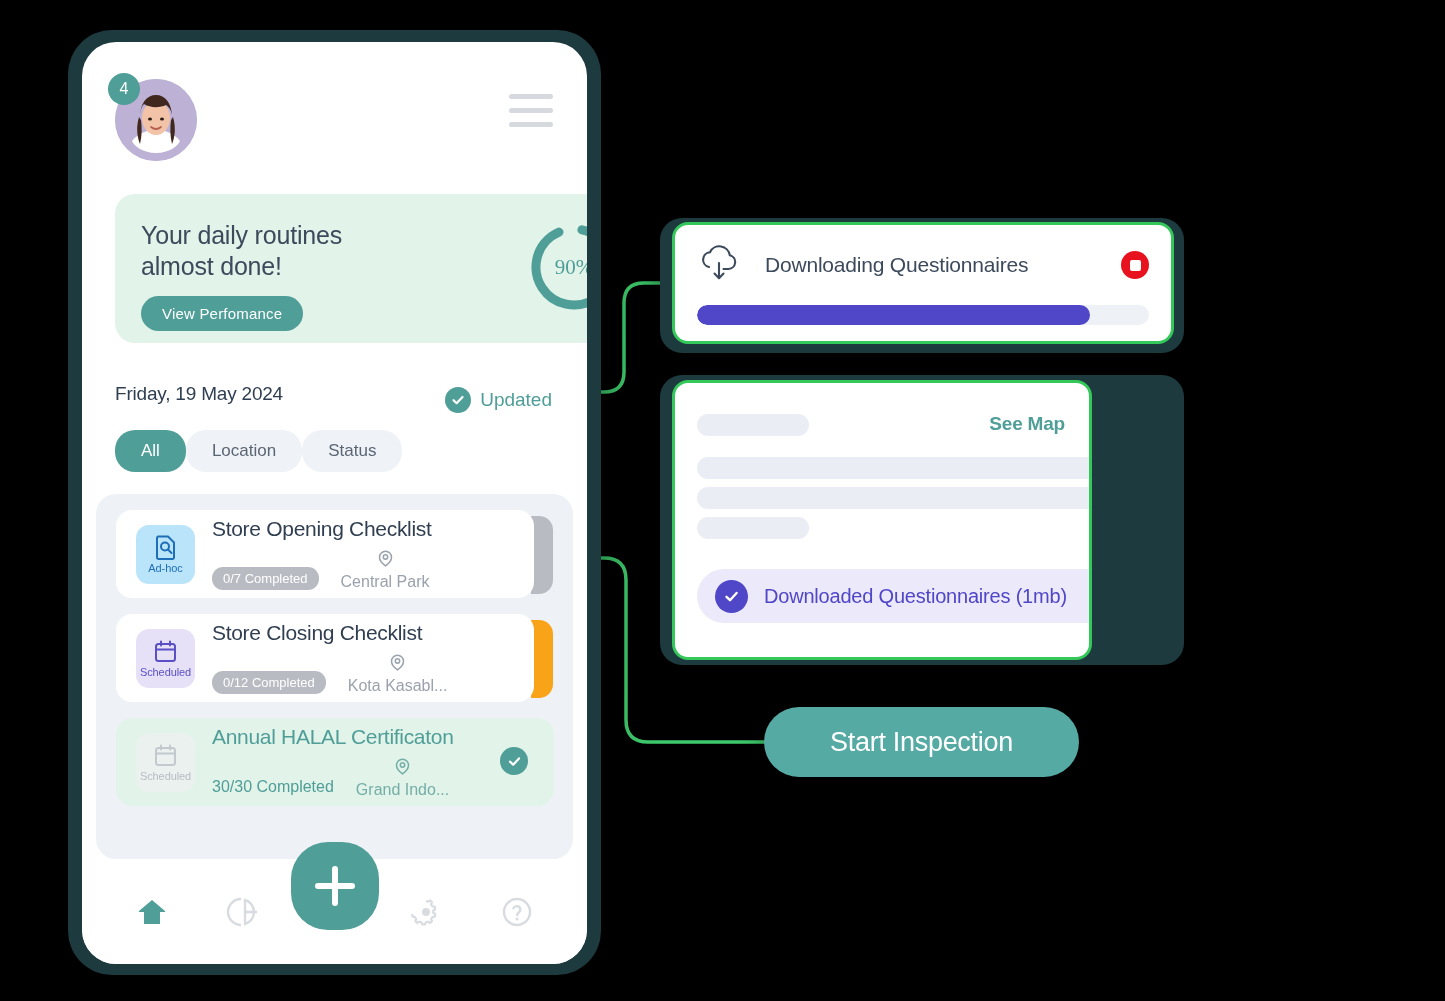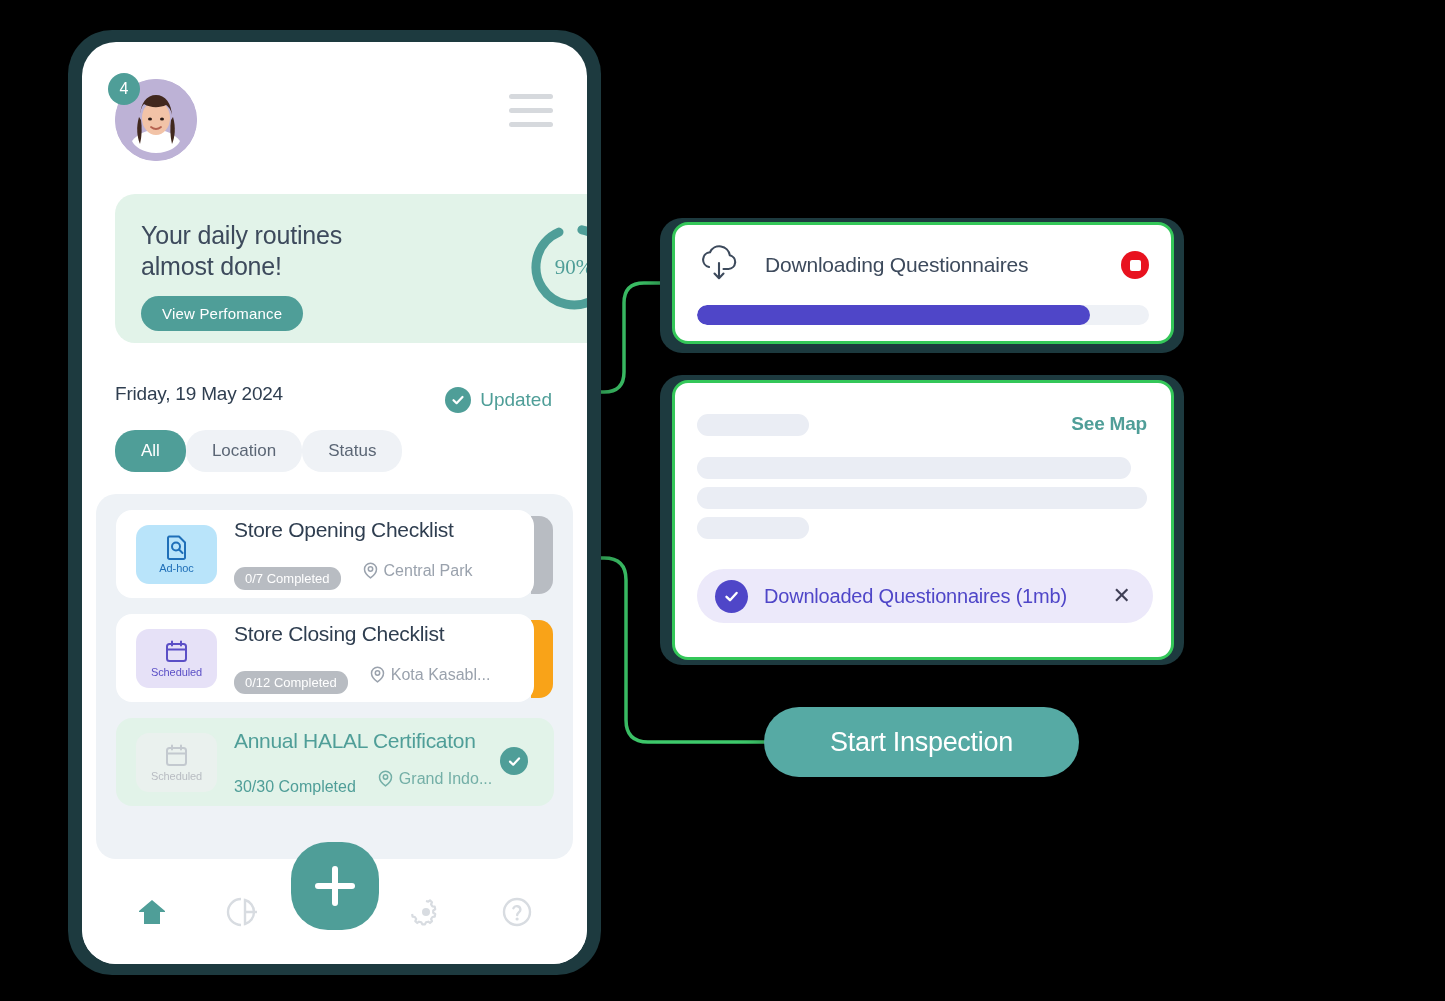--- a/index.html
+++ b/index.html
@@ -98,34 +98,34 @@
     position: absolute; left: 0; top: 0; width: 418px; height: 88px;
     background: #ffffff; border-radius: 16px;
     display: flex; align-items: center; padding-left: 20px;
   }
   .task-card.done { background: #e2f3e9; width: 438px; }
   .accent {
     position: absolute; right: 0; top: 6px; width: 22px; height: 78px;
     border-radius: 0 14px 14px 0;
   }
   .badge-box {
-    width: 81px; height: 59px; border-radius: 13px;
+    width: 59px; height: 59px; border-radius: 13px;
     display: flex; flex-direction: column; align-items: center; justify-content: center; gap: 2px;
     flex: 0 0 auto;
   }
   .badge-box .blabel { font-size: 11px; letter-spacing: -.1px; }
   .task-body { margin-left: 17px; flex: 1; }
   .task-title { font-size: 21px; color: #2f3e50; font-weight: 400; letter-spacing: -.3px; }
   .task-meta { display: flex; align-items: center; gap: 22px; margin-top: 9px; }
   .pill {
     background: #b8bcc2; color: #ffffff; font-size: 13px;
     border-radius: 11px; padding: 4px 11px; margin-top: 16px;
   }
   .pill.plain { background: transparent; color: #4f9e98; font-size: 16px; padding: 0; }
-  .loc { display: flex; align-items: center; gap: 6px; font-size: 16px; color: #9aa2ad; }
+  .loc { display: flex; align-items: center; gap: 6px; font-size: 16px; color: #9aa2ad; flex-direction: column; }
   .task-card.done .task-title { color: #4f9e98; }
   .task-card.done .loc { color: #6fae a5; color:#74afa7; }
   .done-check {
     position: absolute; right: 26px; top: 29px;
     width: 28px; height: 28px; border-radius: 50%; background: #4f9e98;
     display: flex; align-items: center; justify-content: center;
   }
 
   
   .bottom-nav {
@@ -151,21 +151,21 @@
     position: absolute; background: #1d3a3f; border-radius: 22px;
     box-shadow: 0 14px 34px rgba(0,0,0,.5);
   }
   .rcard {
     position: absolute; background: #ffffff; border-radius: 16px;
     border: 3px solid #34c759; overflow: hidden;
   }
   #dl-frame { left: 660px; top: 218px; width: 524px; height: 135px; }
   #dl-card  { left: 672px; top: 222px; width: 502px; height: 122px; }
   #q-frame  { left: 660px; top: 375px; width: 524px; height: 290px; }
-  #q-card   { left: 672px; top: 380px; width: 502px; height: 280px; }
+  #q-card   { left: 672px; top: 380px; width: 420px; height: 280px; }
 
   .dl-row { display: flex; align-items: center; padding: 20px 22px 0 22px; }
   .dl-title { font-size: 21px; color: #3d4a5c; margin-left: 20px; flex: 1; letter-spacing: -.2px; }
   .stop-btn {
     width: 28px; height: 28px; border-radius: 50%; background: #e8121f;
     display: flex; align-items: center; justify-content: center; cursor: pointer;
   }
   .stop-btn i { display: block; width: 11px; height: 11px; background: #fff; border-radius: 2px; }
   .progress-track {
     margin: 20px 22px 0 22px; height: 20px; background: #eef1f6; border-radius: 10px; overflow: hidden;

